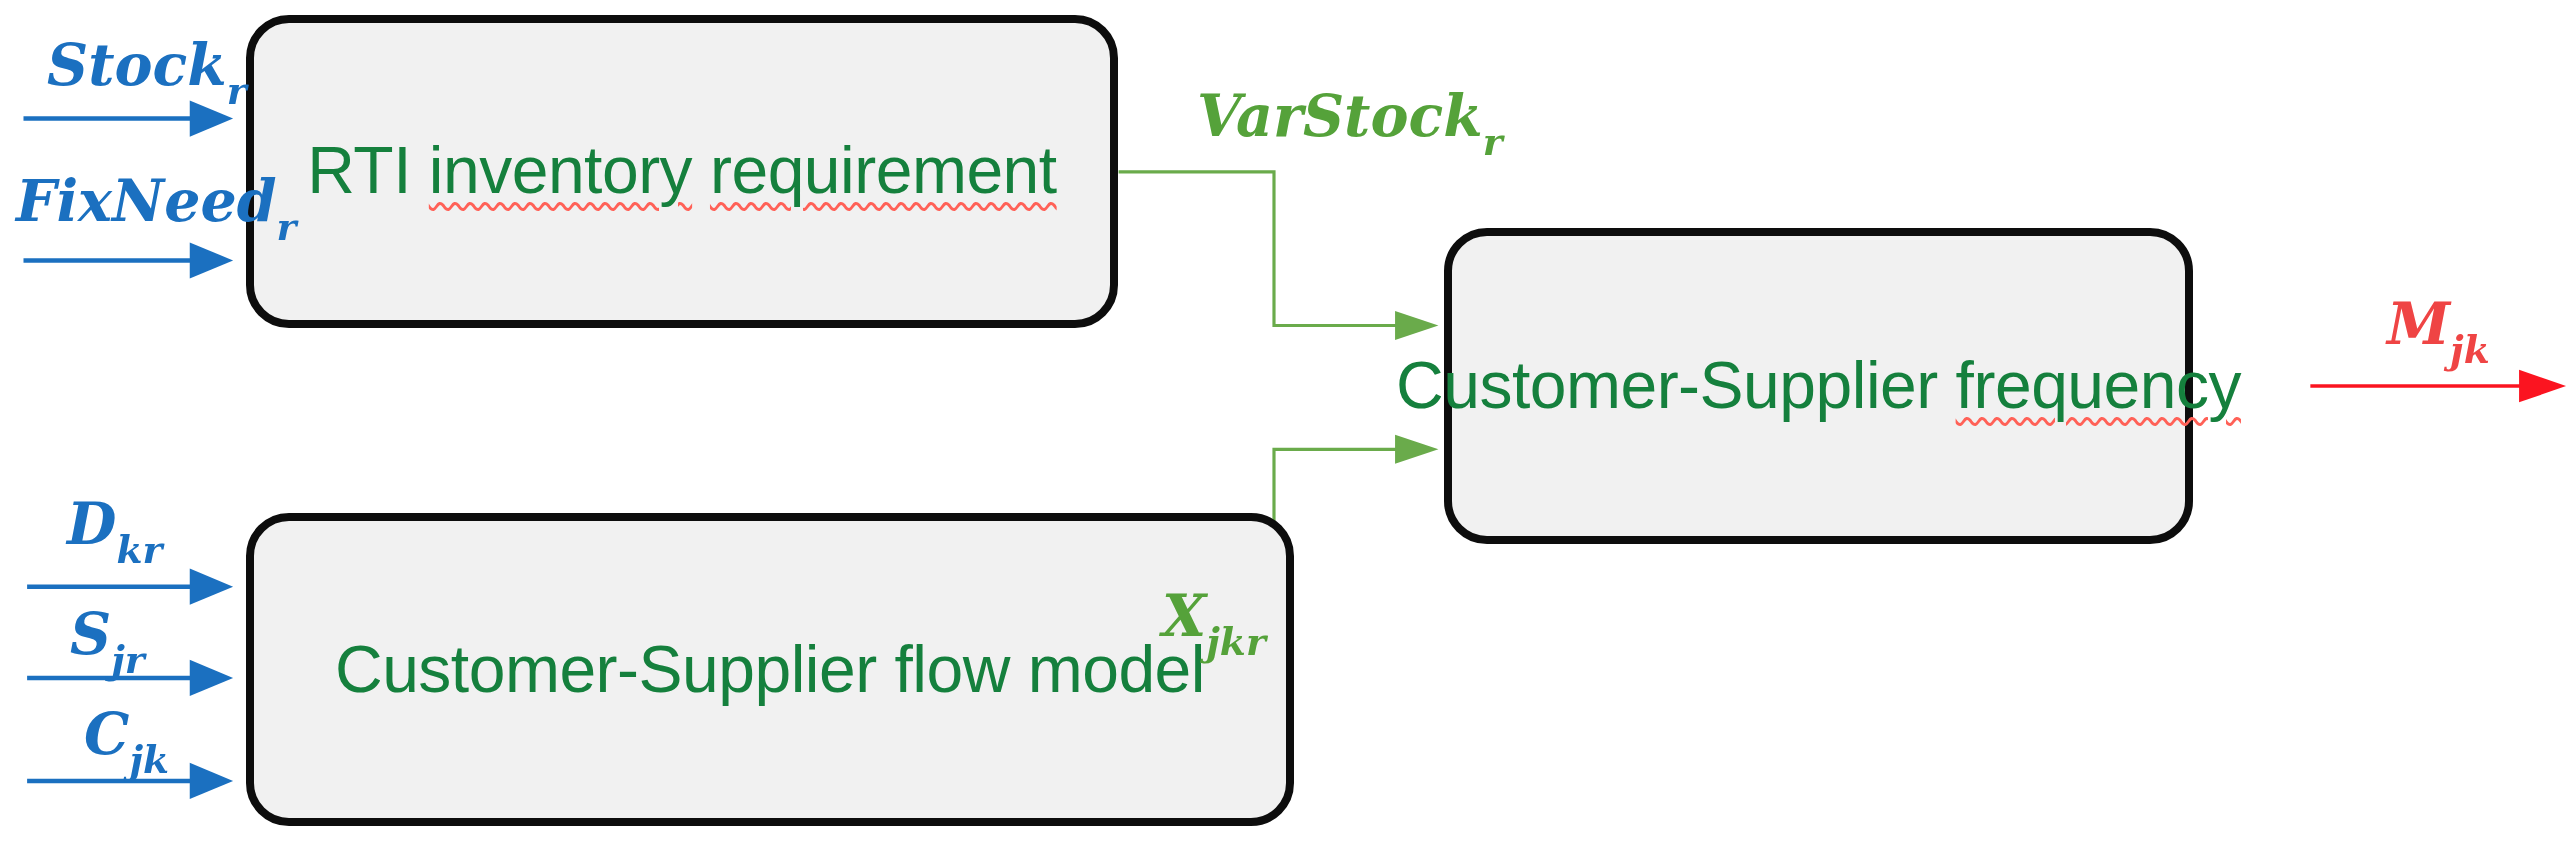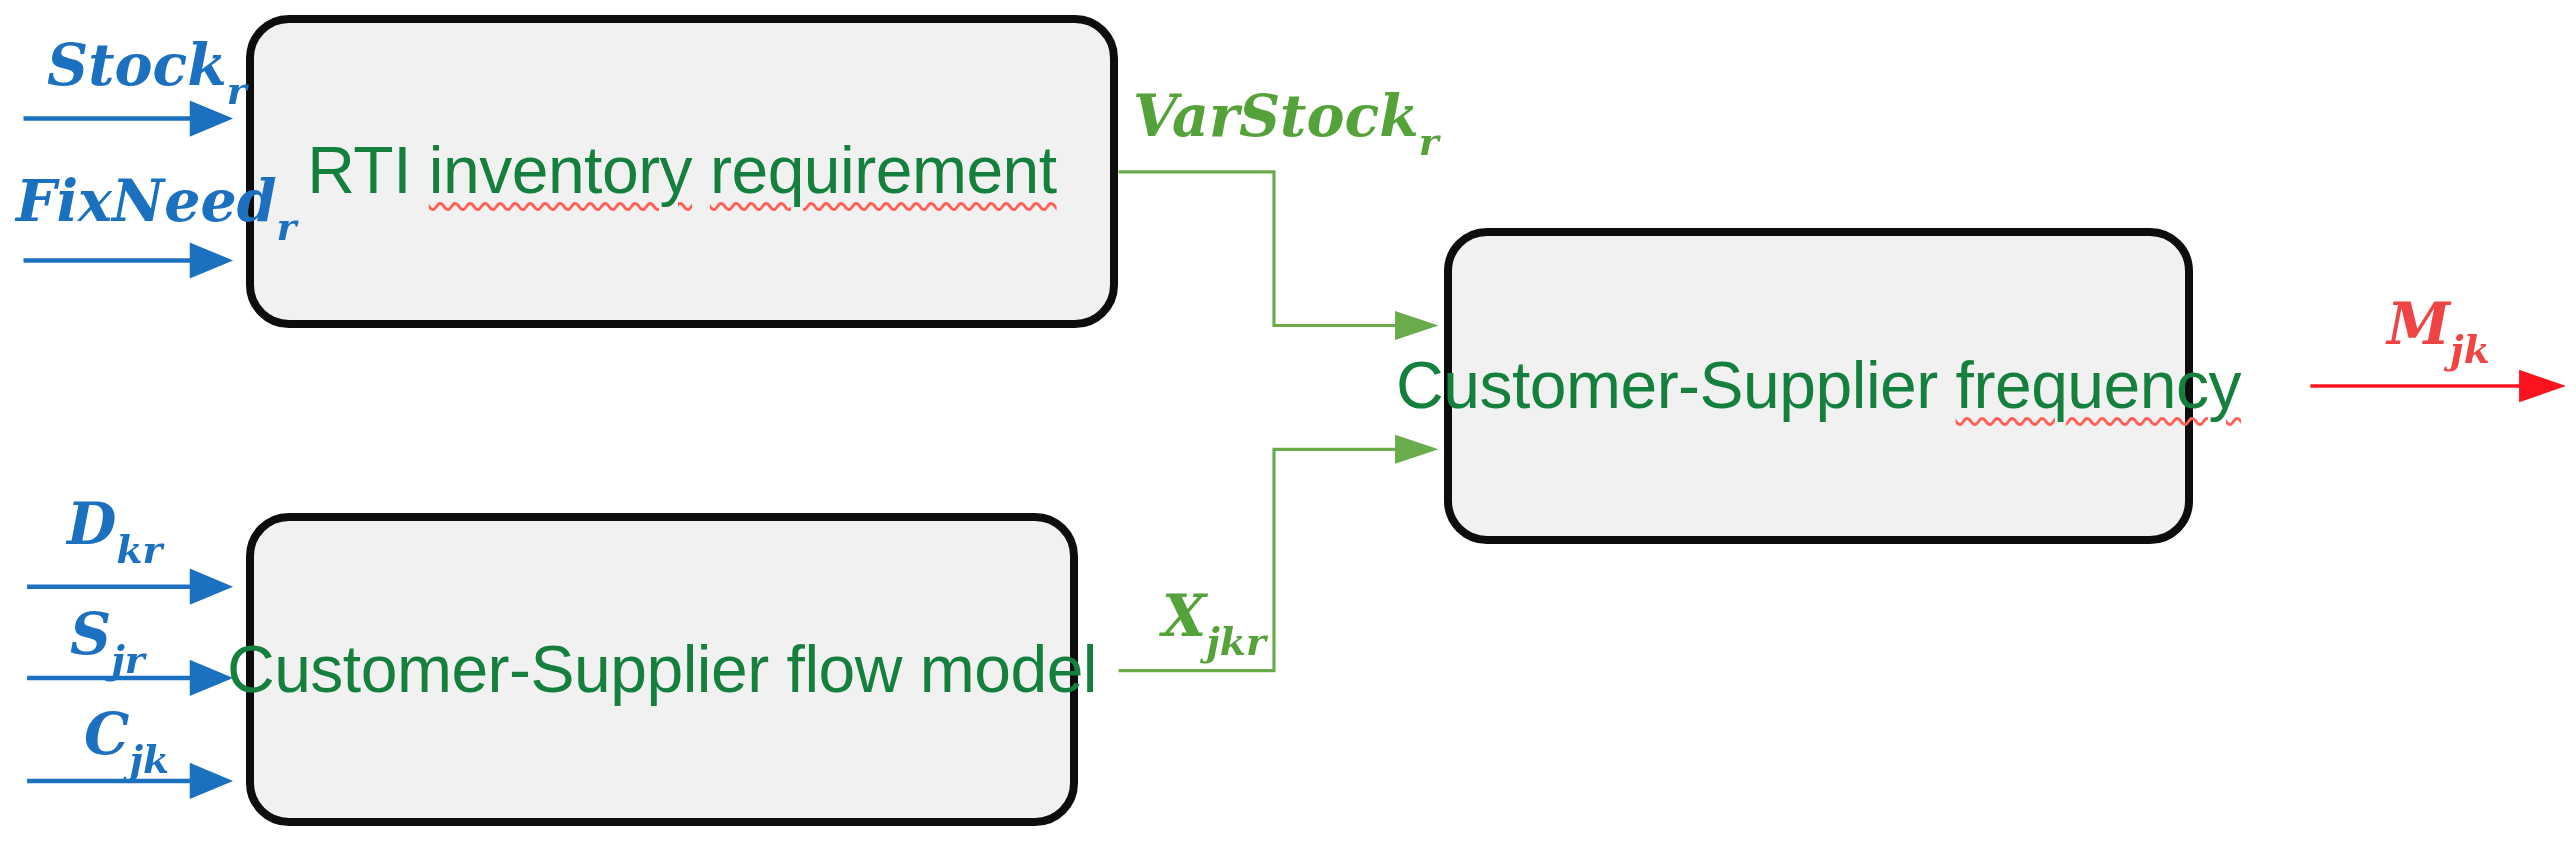--- a/index.html
+++ b/index.html
@@ -8,21 +8,21 @@
     font-family:"Liberation Sans",sans-serif;overflow:hidden;
   }
   svg.links{position:absolute;left:0;top:0;width:2576px;height:848px;}
 
   .box{
     position:absolute;background:#f1f1f1;border:8.1px solid #0d0d0d;
     border-radius:43px;box-sizing:border-box;
     display:flex;align-items:center;justify-content:center;
   }
   .rti-box{left:246px;top:14.5px;width:872px;height:313px;}
-  .flow-box{left:246px;top:513px;width:832px;height:313px;}
+  .flow-box{left:246px;top:513px;width:1048px;height:313px;}
   .freq-box{left:1444px;top:228px;width:749px;height:316px;}
 
   .box-title{
     font-size:66px;color:#15803d;line-height:1.32;
     letter-spacing:-0.5px;white-space:nowrap;
   }
   .sq{
     text-decoration-line:underline;
     text-decoration-style:wavy;
     text-decoration-color:#ff6157;
@@ -117,21 +117,21 @@
   <div class="mlabel blue" style="left:67px;top:495px">
     <span>D</span><sub>kr</sub>
   </div>
   <div class="mlabel blue" style="left:70px;top:605px">
     <span>S</span><sub>jr</sub>
   </div>
   <div class="mlabel blue" style="left:84px;top:705px">
     <span>C</span><sub>jk</sub>
   </div>
 
-  <div class="mlabel green" style="left:1133px;top:87px">
+  <div class="mlabel green" style="left:1197px;top:87px">
     <span>VarStock</span><sub>r</sub>
   </div>
   <div class="mlabel green" style="left:1162px;top:587px">
     <span>X</span><sub>jkr</sub>
   </div>
 
   <div class="mlabel red" style="left:2387px;top:295px">
     <span>M</span><sub>jk</sub>
   </div>
 

